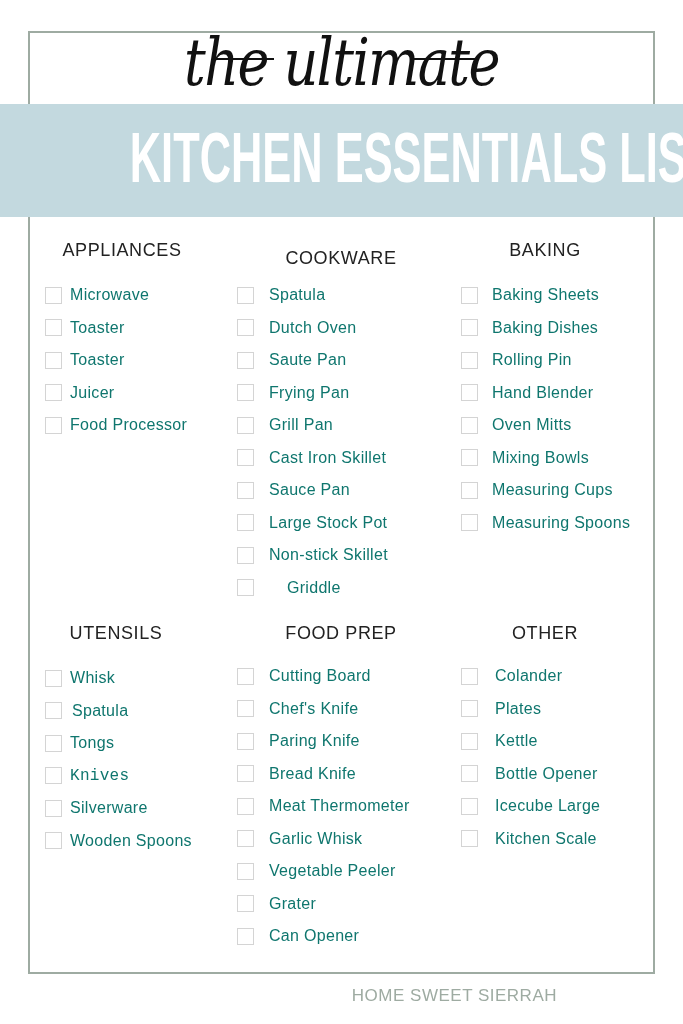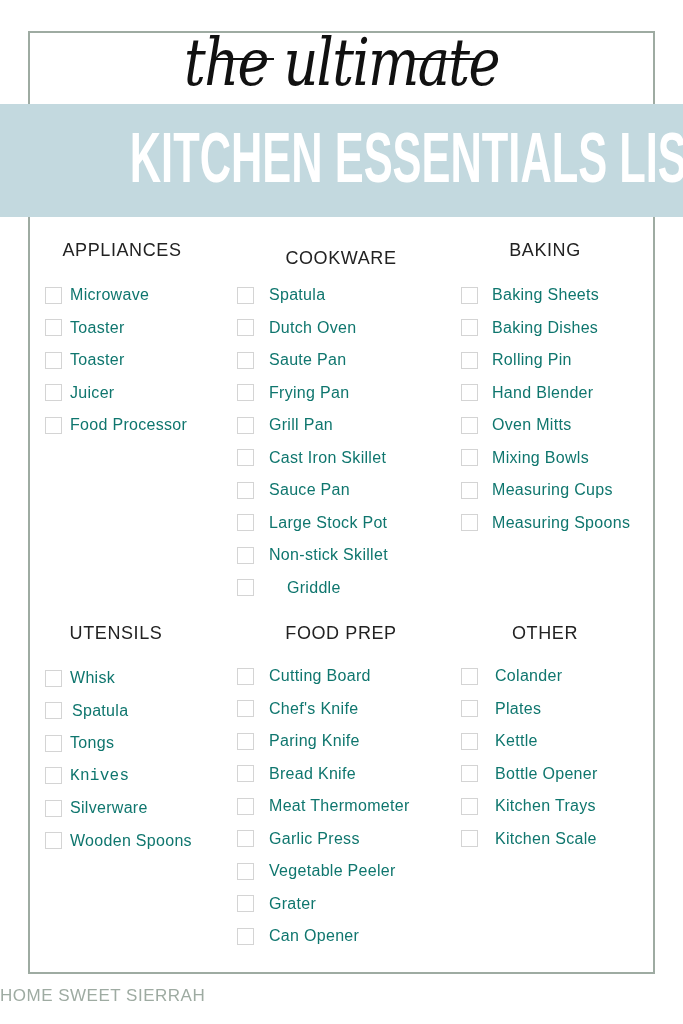--- a/index.html
+++ b/index.html
@@ -105,21 +105,21 @@
       font-size: 16px;
       color: #0f766e;
       white-space: nowrap;
       letter-spacing: 0.3px;
     }
     .footer {
       position: absolute;
       left: 0;
       top: 986px;
       width: 557px;
-      text-align: left;
+      text-align: right;
       font-family: "Liberation Sans", sans-serif;
       font-size: 17px;
       letter-spacing: 0.5px;
       color: #9eaba2;
     }
   </style>
 </head>
 <body>
 
 <div class="frame"></div>
@@ -280,21 +280,21 @@
   <li class="item">
       <span class="checkbox"></span>
       <span class="label" style="margin-left:15px;">Bread Knife</span>
     </li>
   <li class="item">
       <span class="checkbox"></span>
       <span class="label" style="margin-left:15px;">Meat Thermometer</span>
     </li>
   <li class="item">
       <span class="checkbox"></span>
-      <span class="label" style="margin-left:15px;">Garlic Press</span>
+      <span class="label" style="margin-left:15px;">Garlic Whisk</span>
     </li>
   <li class="item">
       <span class="checkbox"></span>
       <span class="label" style="margin-left:15px;">Vegetable Peeler</span>
     </li>
   <li class="item">
       <span class="checkbox"></span>
       <span class="label" style="margin-left:15px;">Grater</span>
     </li>
   <li class="item">
@@ -316,21 +316,21 @@
   <li class="item">
       <span class="checkbox"></span>
       <span class="label" style="margin-left:17px;">Kettle</span>
     </li>
   <li class="item">
       <span class="checkbox"></span>
       <span class="label" style="margin-left:17px;">Bottle Opener</span>
     </li>
   <li class="item">
       <span class="checkbox"></span>
-      <span class="label" style="margin-left:17px;">Kitchen Trays</span>
+      <span class="label" style="margin-left:17px;">Icecube Large</span>
     </li>
   <li class="item">
       <span class="checkbox"></span>
       <span class="label" style="margin-left:17px;">Kitchen Scale</span>
     </li>
 </ul>
 
 <div class="footer">HOME SWEET SIERRAH</div>
 
 </body></html>

